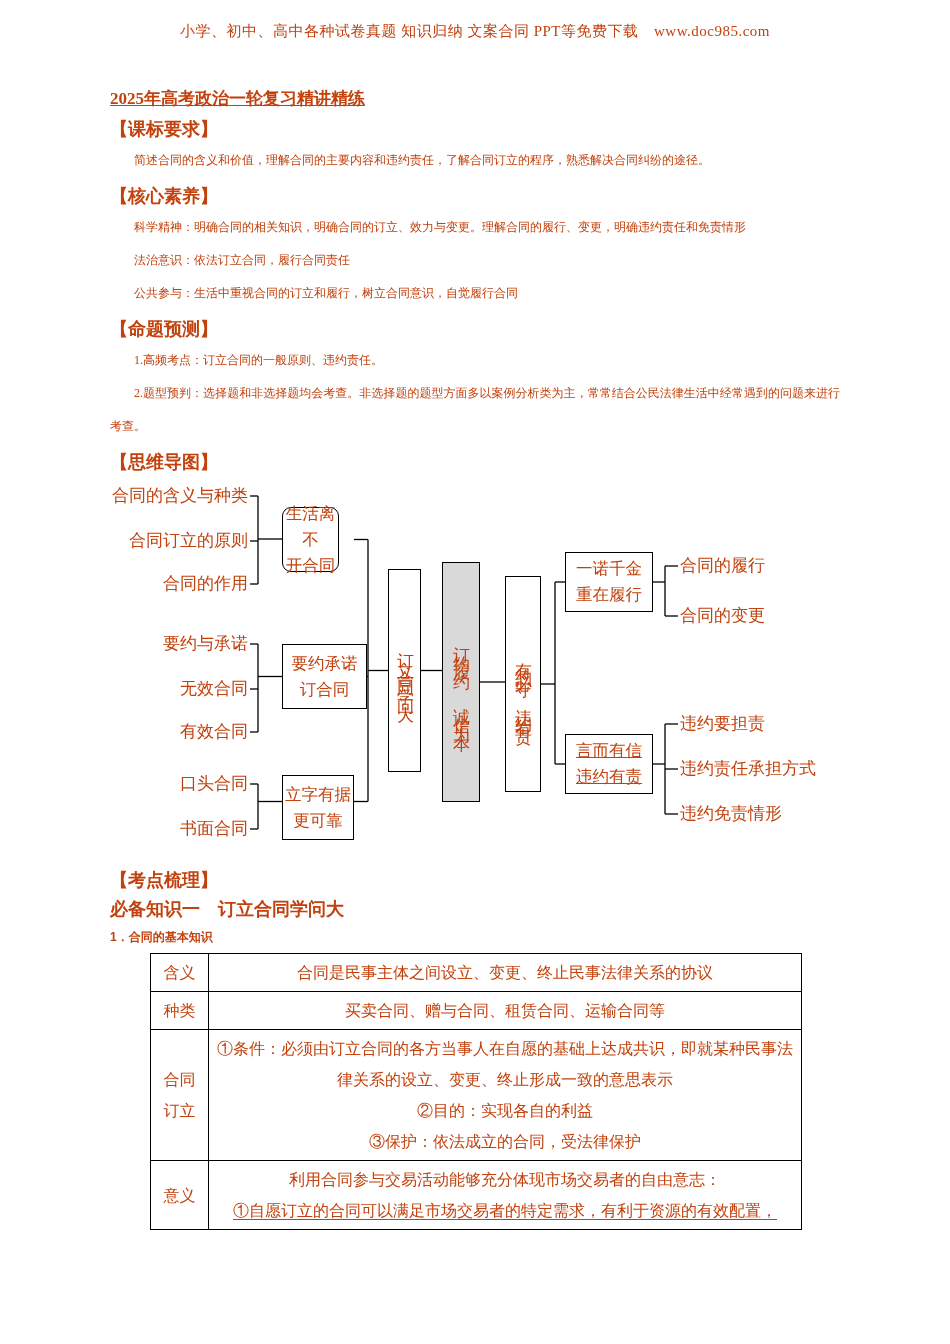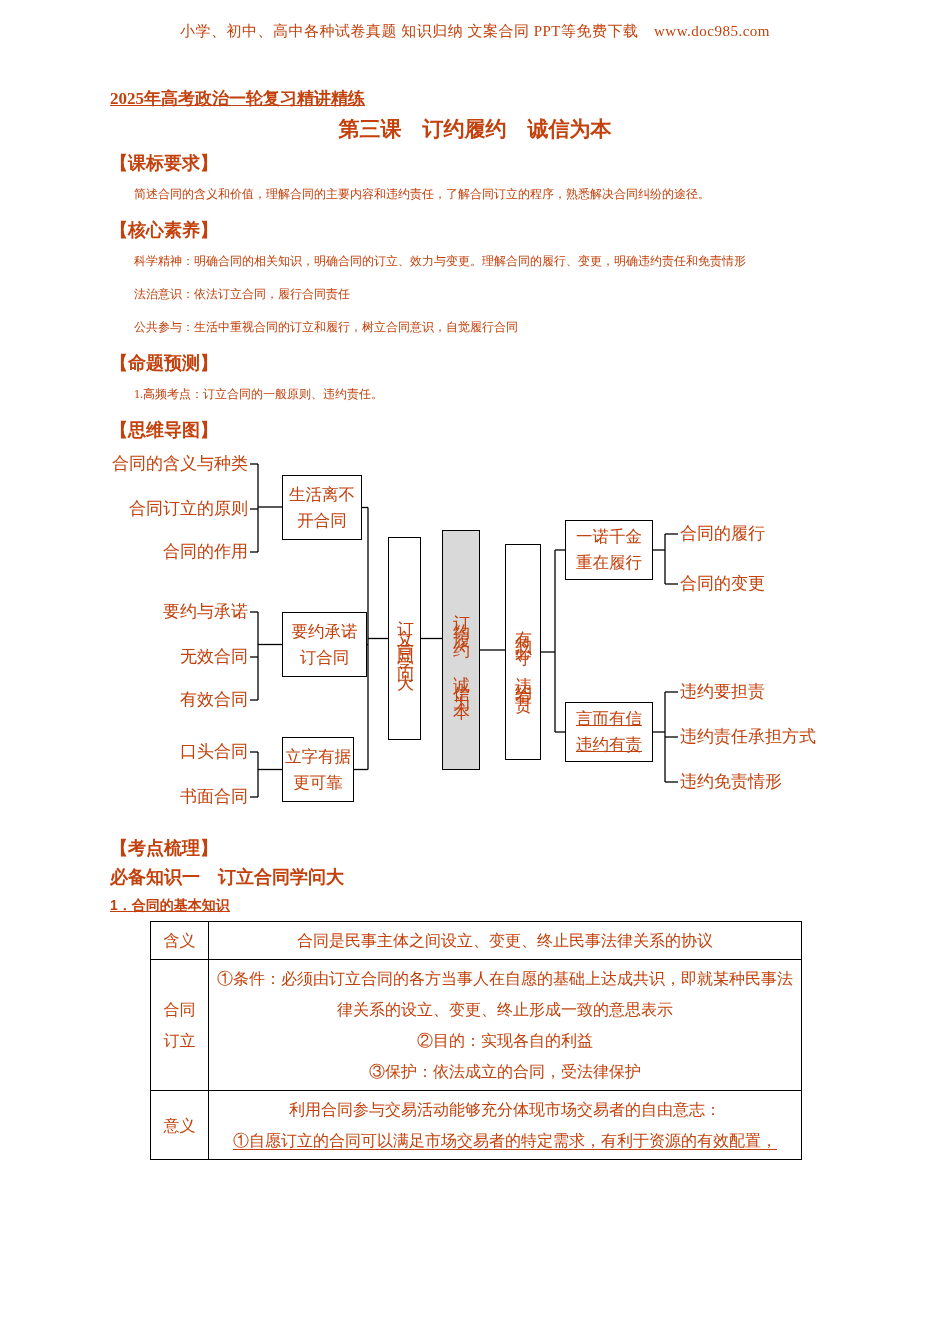--- a/index.html
+++ b/index.html
@@ -9,40 +9,40 @@
     background: #fff; color: #c2410c; margin: 0 auto; position: relative;
     font-family: "Liberation Serif", serif;
   }
   .banner { padding-top: 22px; text-align: center; font-size: 15px; letter-spacing: .5px; }
   .content { margin: 0 110px; width: 730px; }
   .doc-title { margin-top: 46px; font-size: 17px; font-weight: bold; text-decoration: underline; }
   .lesson-title { text-align: center; font-size: 21px; font-weight: bold; margin-top: 4px; line-height: 30px; }
   .sec-heading { font-family: "Liberation Sans", sans-serif; font-size: 18px; font-weight: bold; line-height: 30px; margin-top: 4px; }
   .body-para { text-indent: 2em; font-size: 12px; line-height: 33px; text-align: justify; }
   .sub-heading { font-family: "Liberation Sans", sans-serif; font-size: 18px; font-weight: bold; line-height: 28px; }
-  .point-heading { font-family: "Liberation Sans", sans-serif; font-size: 14px; font-weight: bold; line-height: 28px; text-decoration: underline; }
+  .point-heading { font-family: "Liberation Sans", sans-serif; font-size: 12px; font-weight: bold; line-height: 28px; }
 
   
   .mindmap { position: relative; width: 735px; height: 378px; margin-top: 2px; font-size: 17px; }
   .mindmap svg { position: absolute; left: 0; top: 0; }
   .mm-label { position: absolute; left: 2px; width: 136px; text-align: right; line-height: 24px; white-space: nowrap; }
   .mm-item  { position: absolute; left: 570px; line-height: 24px; white-space: nowrap; }
   .mm-box {
     position: absolute; border: 1.5px solid #000; background: #fff;
     display: flex; align-items: center; justify-content: center;
     text-align: center; white-space: pre-line; line-height: 26px; font-size: 16.5px;
   }
   .mm-vbox {
     position: absolute; border: 1.5px solid #000; background: #fff;
     writing-mode: vertical-rl; text-orientation: upright;
     text-align: center; font-size: 17px;
   }
-  .box1 { left: 172px; top: 28px;  width: 80px; height: 65px; }
+  .box1 { left: 172px; top: 28px;  width: 57px; height: 65px; border-radius: 9px; }
   .box2 { left: 172px; top: 165px; width: 85px; height: 65px; }
-  .box3 { left: 172px; top: 290px; width: 72px; height: 65px; }
+  .box3 { left: 172px; top: 296px; width: 72px; height: 65px; }
   .vbox-a { left: 278px; top: 90px; width: 33px; height: 203px; line-height: 30px; letter-spacing: 9px; }
   .vbox-b { left: 332px; top: 83px; width: 38px; height: 240px; line-height: 35px; letter-spacing: 9px; background: #d9d9d9; }
   .vbox-c { left: 395px; top: 97px; width: 36px; height: 216px; line-height: 33px; letter-spacing: 6px; }
   .box-d { left: 455px; top: 73px;  width: 88px; height: 60px; }
   .box-e { left: 455px; top: 255px; width: 88px; height: 60px; text-decoration: underline; }
   .g1-0 { top: 5px; }   .g1-1 { top: 50px; }  .g1-2 { top: 93px; }
   .g2-0 { top: 153px; } .g2-1 { top: 198px; } .g2-2 { top: 241px; }
   .g3-0 { top: 293px; } .g3-1 { top: 338px; }
   .ti-0 { top: 75px; }  .ti-1 { top: 125px; }
   .bi-0 { top: 233px; } .bi-1 { top: 278px; } .bi-2 { top: 323px; }
@@ -57,32 +57,32 @@
   .underline { text-decoration: underline; text-underline-offset: 3px; }
 </style>
 </head>
 <body>
 
 <div class="page">
   <div class="banner">小学、初中、高中各种试卷真题 知识归纳 文案合同 PPT等免费下载　www.doc985.com</div>
 
   <div class="content">
     <div class="doc-title">2025年高考政治一轮复习精讲精练</div>
-    <div class="lesson-title">第三课　订约履约　诚信为本</div>
 
     <div class="sec-heading">【课标要求】</div>
     <p class="body-para">简述合同的含义和价值，理解合同的主要内容和违约责任，了解合同订立的程序，熟悉解决合同纠纷的途径。</p>
 
     <div class="sec-heading">【核心素养】</div>
     <p class="body-para">科学精神：明确合同的相关知识，明确合同的订立、效力与变更。理解合同的履行、变更，明确违约责任和免责情形</p>
     <p class="body-para">法治意识：依法订立合同，履行合同责任</p>
     <p class="body-para">公共参与：生活中重视合同的订立和履行，树立合同意识，自觉履行合同</p>
 
     <div class="sec-heading">【命题预测】</div>
     <p class="body-para">1.高频考点：订立合同的一般原则、违约责任。</p>
+    <p class="body-para">2.题型预判：选择题和非选择题均会考查。非选择题的题型方面多以案例分析类为主，常常结合公民法律生活中经常遇到的问题来进行考查。</p>
 
     <div class="sec-heading">【思维导图】</div>
 
     <div class="mindmap">
       <svg width="735" height="378" viewBox="0 0 735 378">
         <g stroke="#000" stroke-width="1.3">
 
           <line x1="140" y1="17" x2="148" y2="17"></line>
             <line x1="140" y1="62" x2="148" y2="62"></line>
             <line x1="140" y1="105" x2="148" y2="105"></line>
@@ -164,20 +164,24 @@
     <div class="sub-heading">必备知识一　订立合同学问大</div>
     <div class="point-heading">1．合同的基本知识</div>
 
     <table class="k-table">
       <tbody>
         <tr>
           <td class="lbl">含义</td>
           <td class="ctr">合同是民事主体之间设立、变更、终止民事法律关系的协议</td>
         </tr>
         <tr>
+          <td class="lbl">种类</td>
+          <td class="ctr">买卖合同、赠与合同、租赁合同、运输合同等</td>
+        </tr>
+        <tr>
           <td class="lbl">合同
 订立</td>
           <td class="lft pre">①条件：必须由订立合同的各方当事人在自愿的基础上达成共识，即就某种民事法律关系的设立、变更、终止形成一致的意思表示
 ②目的：实现各自的利益
 ③保护：依法成立的合同，受法律保护</td>
         </tr>
         <tr>
           <td class="lbl">意义</td>
           <td class="lft">
             <div>利用合同参与交易活动能够充分体现市场交易者的自由意志：</div>

